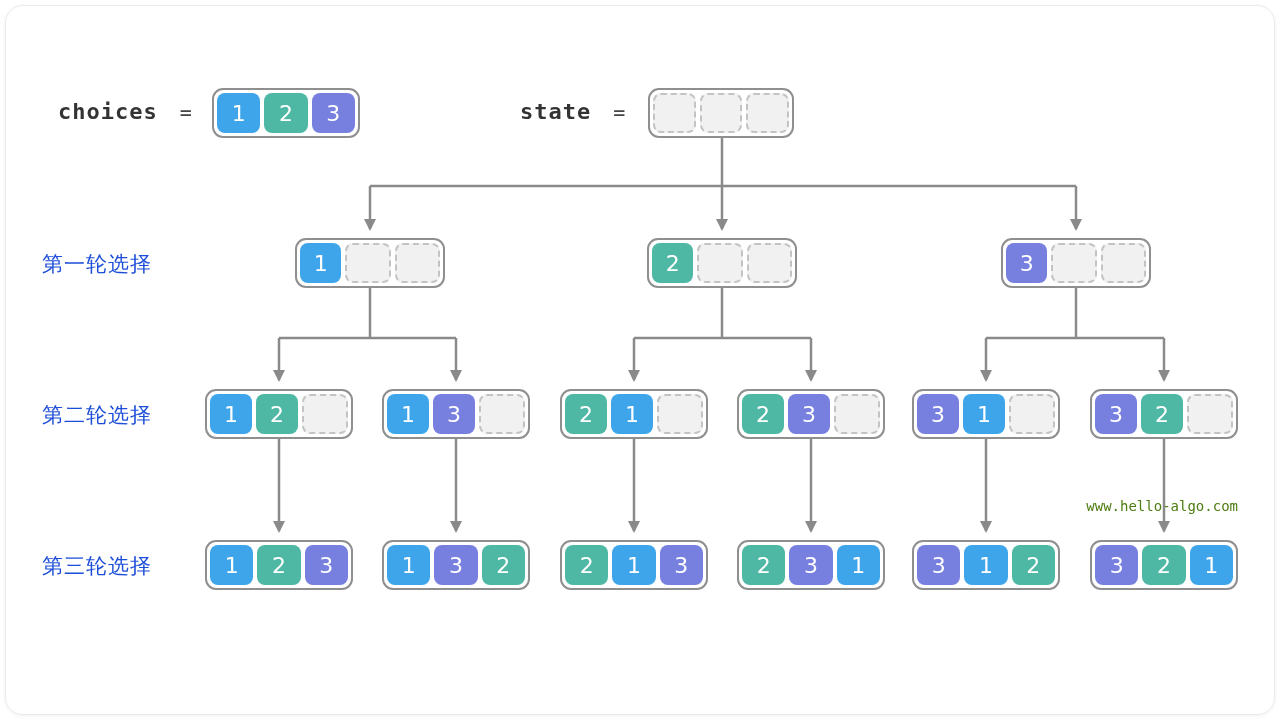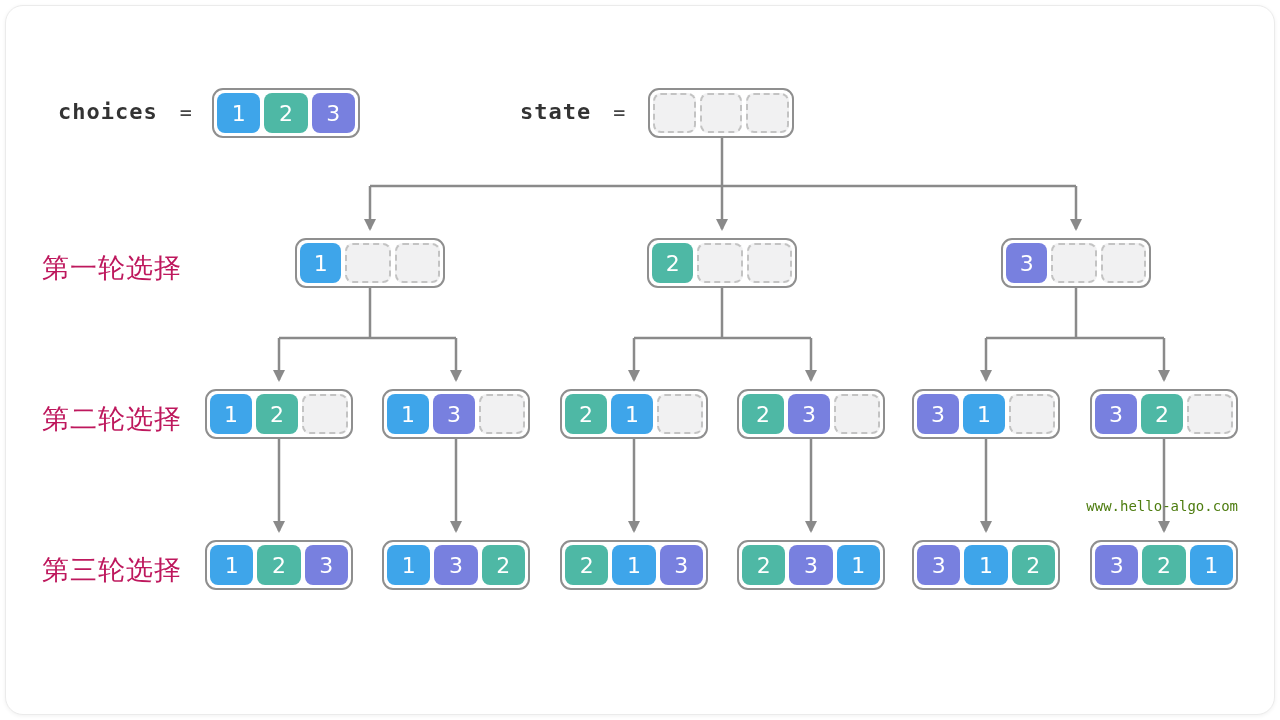--- a/index.html
+++ b/index.html
@@ -36,21 +36,21 @@
     display: flex; align-items: center; justify-content: center;
     font-family: "DejaVu Sans", "Liberation Sans", sans-serif;
     font-size: 22px; color: #ffffff;
   }
   .cell.empty {
     background: #f1f1f2; border: 2px dashed #c3c3c3;
   }
 
   .row-label {
     position: absolute; z-index: 2; left: 42px; width: 180px;
-    font-size: 27px; color: #be185d; letter-spacing: 1px;
+    font-size: 21px; color: #1d4ed8; letter-spacing: 1px;
   }
 
   .watermark {
     position: absolute; z-index: 2; right: 42px; bottom: 22px;
     font-family: "DejaVu Sans Mono", "Liberation Mono", monospace;
     font-size: 14px; color: #4d7c0f;
   }
 </style>
 </head>
 <body>

